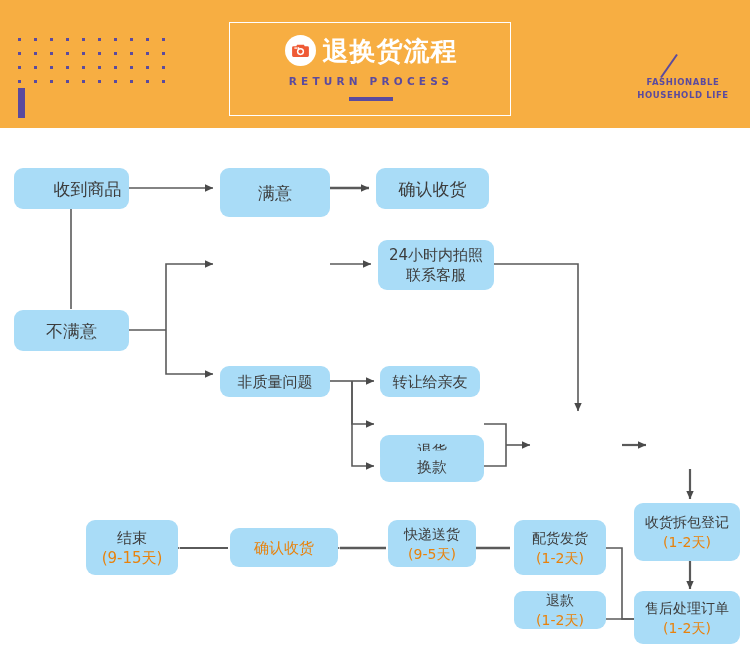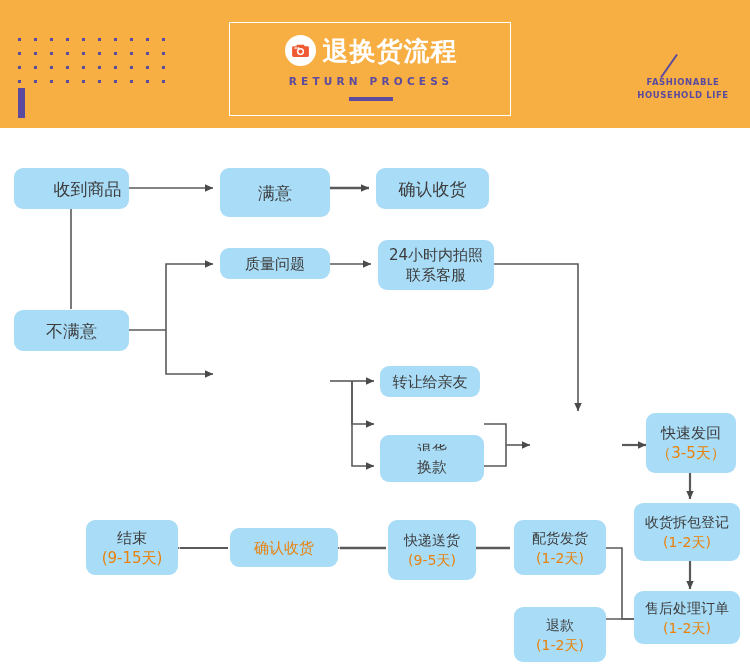--- a/index.html
+++ b/index.html
@@ -221,69 +221,65 @@
   </div>
 
   <div class="node big" style="left:376px;top:40px;width:113px;height:41px;">
     <span class="ln">确认收货</span>
   </div>
 
   <div class="node big" style="left:14px;top:182px;width:115px;height:41px;">
     <span class="ln">不满意</span>
   </div>
 
-  <div class="node" style="left:220px;top:120px;width:110px;height:31px;">
-    <span class="ln">质量问题</span>
-  </div>
 
   <div class="node" style="left:378px;top:112px;width:116px;height:50px;">
     <span class="ln">24小时内拍照</span>
     <span class="ln">联系客服</span>
   </div>
 
+  <div class="node" style="left:220px;top:238px;width:110px;height:31px;">
+    <span class="ln">非质量问题</span>
+  </div>
 
   <div class="node" style="left:380px;top:238px;width:100px;height:31px;">
     <span class="ln">转让给亲友</span>
   </div>
 
   <div class="node" style="left:380px;top:281px;width:104px;height:31px;margin-top:26px;">
     <span class="ln">退货</span>
   </div>
 
   <div class="node" style="left:380px;top:323px;width:104px;height:31px;">
     <span class="ln">换款</span>
   </div>
 
 
-  <div class="node" style="left:646px;top:285px;width:90px;height:60px;">
-    <span class="ln">快速发回</span>
-    <span class="ln days">（3-5天）</span>
-  </div>
 
   <div class="node" style="left:634px;top:375px;width:106px;height:58px;font-size:14px;">
     <span class="ln">收货拆包登记</span>
     <span class="ln days">(1-2天)</span>
   </div>
 
   <div class="node" style="left:634px;top:463px;width:106px;height:53px;font-size:14px;">
     <span class="ln">售后处理订单</span>
     <span class="ln days">(1-2天)</span>
   </div>
 
   <div class="node" style="left:514px;top:392px;width:92px;height:55px;font-size:14px;">
     <span class="ln">配货发货</span>
     <span class="ln days">(1-2天)</span>
   </div>
 
-  <div class="node" style="left:514px;top:463px;width:92px;height:55px;font-size:14px;margin-top:16px;">
+  <div class="node" style="left:514px;top:463px;width:92px;height:38px;font-size:14px;">
     <span class="ln">退款</span>
     <span class="ln days">(1-2天)</span>
   </div>
 
-  <div class="node" style="left:388px;top:392px;width:88px;height:60px;font-size:14px;">
+  <div class="node" style="left:388px;top:392px;width:88px;height:47px;font-size:14px;">
     <span class="ln">快递送货</span>
     <span class="ln days">(9-5天)</span>
   </div>
 
   <div class="node orange-text" style="left:230px;top:400px;width:108px;height:39px;">
     <span class="ln">确认收货</span>
   </div>
 
   <div class="node" style="left:86px;top:392px;width:92px;height:55px;">
     <span class="ln">结束</span>

